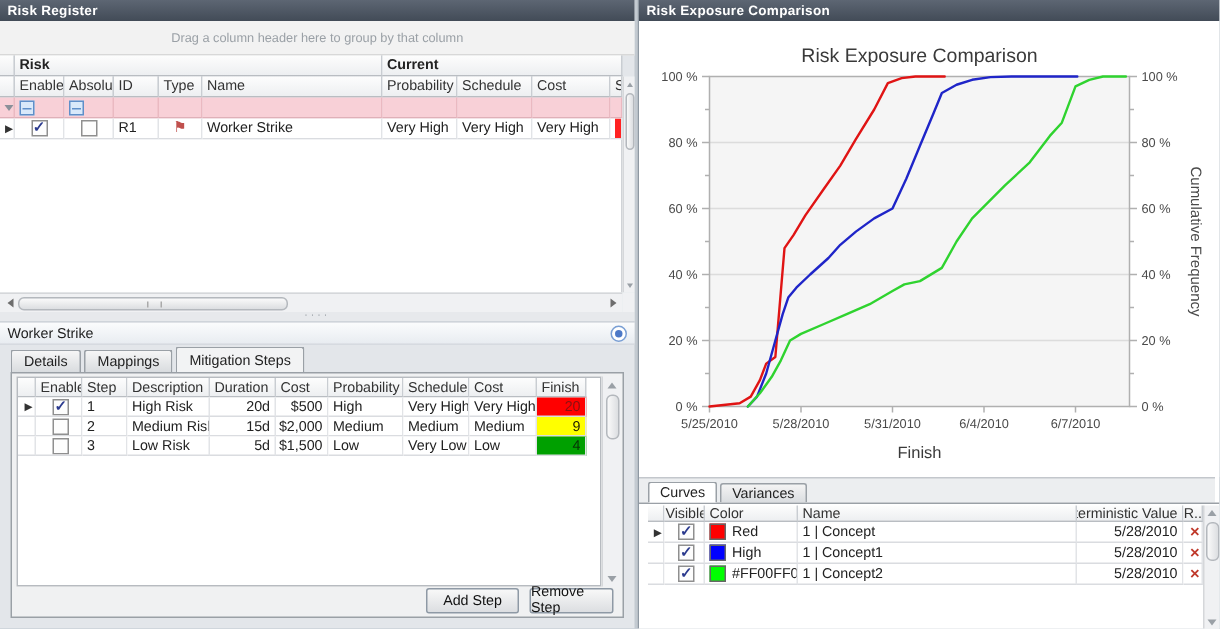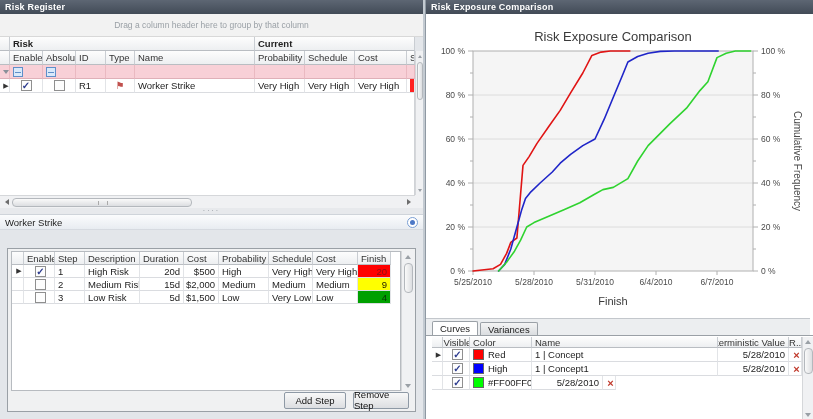--- a/index.html
+++ b/index.html
@@ -182,20 +182,25 @@
     </div>
     <div class="corner"></div>
 
     <div class="splitter">····</div>
 
     <div class="ws-header">
       <span class="ws-title">Worker Strike</span>
       <span class="pin-icon"></span>
     </div>
 
+    <div class="tabs">
+      <div class="tab">Details</div>
+      <div class="tab">Mappings</div>
+      <div class="tab active">Mitigation Steps</div>
+    </div>
 
     <div class="ws-content">
       <div class="mit-tablebox">
         <div class="mitgrid">
           <div class="grow">
             <div class="cell hcell m-gut"></div>
             <div class="cell hcell m-en">Enabled</div>
             <div class="cell hcell m-st">Step</div>
             <div class="cell hcell m-de">Description</div>
             <div class="cell hcell m-du" style="justify-content:flex-start;padding-left:3px">Duration</div>
@@ -390,20 +395,21 @@
 
           <div class="grow r drow">
             <div class="cell k-gut"></div>
             <div class="cell k-vi">
                 <span class="cb checked">✓</span>
               </div>
             <div class="cell k-co">
                 <span class="swatch" style="background: rgb(0, 255, 0);"></span>
                 <span>#FF00FF00</span>
               </div>
+            <div class="cell k-na">1 | Concept2</div>
             <div class="cell k-de">5/28/2010</div>
             <div class="cell k-rm">
                 <span class="del-x">×</span>
               </div>
           </div>
         </div>
 
         <div class="vscroll curves-vscroll">
           <div class="sb-btn" style="width:11px;height:10px">
               <span class="tri-u"></span>

